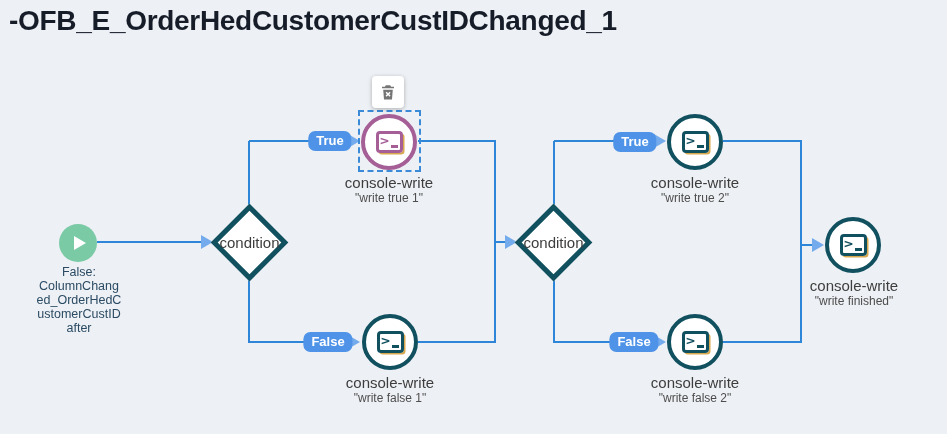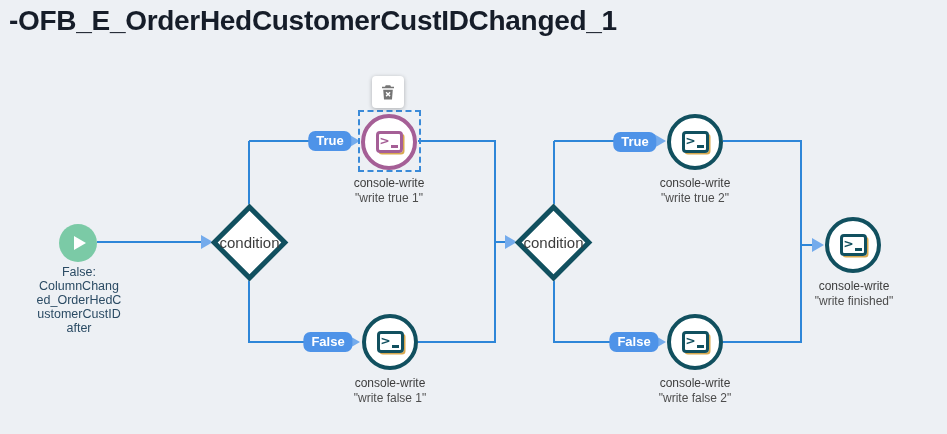--- a/index.html
+++ b/index.html
@@ -30,21 +30,21 @@
   .dlabel{position:absolute;inset:0;display:flex;align-items:center;justify-content:center;font-size:15px;color:var(--text-dark)}
   
   .cnode{position:absolute;width:56px;height:56px;border:4.5px solid var(--teal);border-radius:50%;background:#fff;
     display:flex;align-items:center;justify-content:center;color:var(--teal);z-index:6;cursor:pointer}
   .cnode.selected{border-color:var(--purple);color:var(--purple)}
   .term{position:relative;width:27px;height:22px;border:3px solid currentColor;border-radius:4px;box-shadow:2px 2px 0 -0.5px var(--gold)}
   .term::before{content:">";position:absolute;left:2px;top:50%;transform:translateY(-54%) scaleX(1.25);
     font-weight:900;font-size:12px;color:currentColor;font-family:"DejaVu Sans Mono",monospace}
   .term::after{content:"";position:absolute;right:2px;bottom:2px;width:7px;height:3px;background:currentColor}
   .nlabel{position:absolute;width:150px;text-align:center;z-index:4}
-  .nl1{font-size:12px;color:var(--text-dark);line-height:16px}
+  .nl1{font-size:15px;color:var(--text-dark);line-height:16px}
   .nl2{font-size:12px;color:#4d4d4d;line-height:15px}
   
   .selbox{position:absolute;border:2px dashed var(--selection-blue);z-index:7;pointer-events:none}
   .trash-btn{position:absolute;width:32px;height:32px;background:#fff;border-radius:4px;z-index:8;
     box-shadow:0 1px 4px rgba(0,0,0,.28);display:flex;align-items:center;justify-content:center;cursor:pointer}
 </style>
 </head>
 <body>
 
 <div class="canvas">

